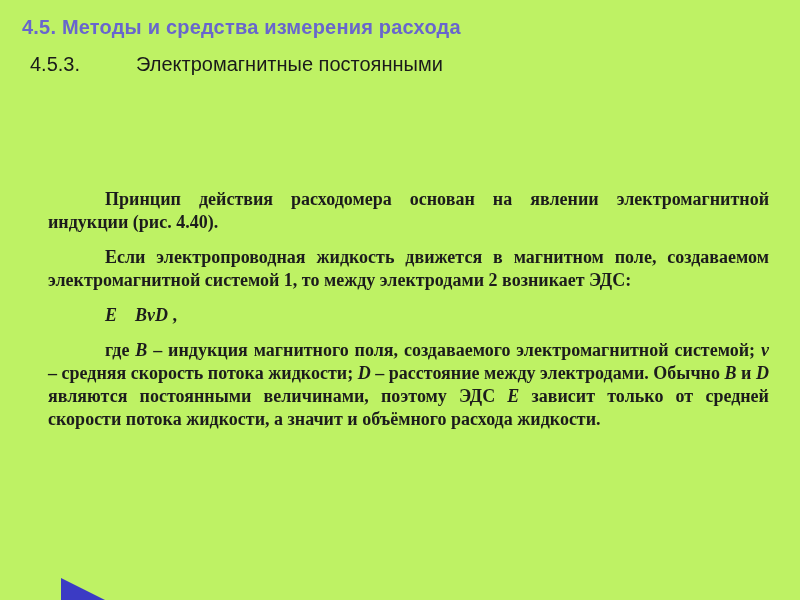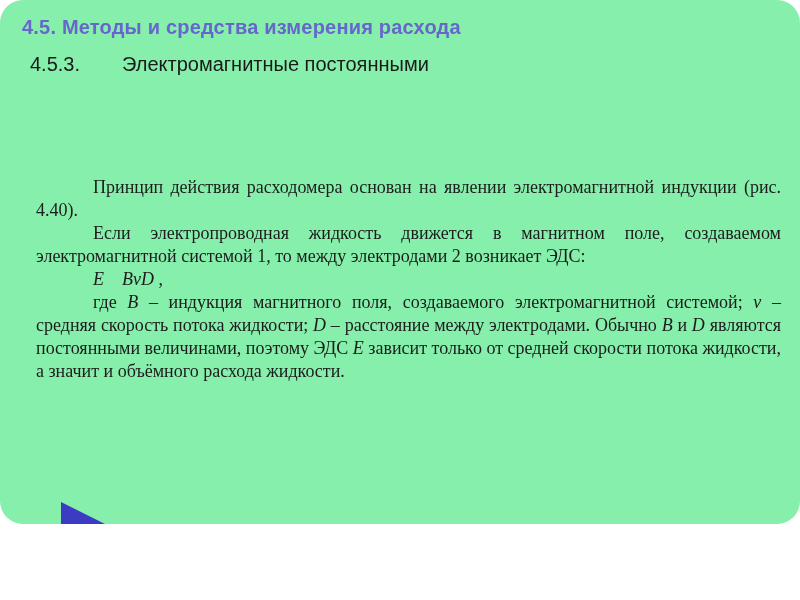--- a/index.html
+++ b/index.html
@@ -3,25 +3,24 @@
 <meta charset="utf-8">
 <style>
   html, body {
     margin: 0;
     padding: 0;
     background: #ffffff;
   }
   .slide {
     position: relative;
     width: 800px;
-    height: 524px;
-    background: #86efac;
+    height: 600px;
+    background: #bef264;
     overflow: hidden;
     font-family: "Liberation Sans", sans-serif;
-    border-radius: 23px;
   }
   .slide-title {
     position: absolute;
     left: 22px;
     top: 16px;
     font-family: "Liberation Sans", sans-serif;
     font-size: 20px;
     font-weight: bold;
     color: #6866cd;
     letter-spacing: 0.2px;
@@ -32,38 +31,39 @@
     left: 30px;
     top: 53px;
     font-family: "Liberation Sans", sans-serif;
     font-size: 20px;
     font-weight: normal;
     color: #1a1a1a;
     white-space: nowrap;
   }
   .slide-subtitle .subtitle-number {
     display: inline-block;
-    margin-right: 42px;
+    margin-right: 56px;
     text-align: right;
   }
   .body-text {
     position: absolute;
     left: 36px;
     top: 176px;
     width: 745px;
     font-family: "Liberation Serif", serif;
     font-size: 18px;
     line-height: 23px;
     color: #1c1c1c;
     text-align: justify;
   }
   .body-text p {
-    margin: 0;
+    margin: 12px;
     padding: 0;
     text-indent: 57px;
+    font-weight: bold;
   }
   .formula-line {
     margin: 22px 0 26px 0;
     text-align: left;
     text-indent: 0;
     font-family: "Liberation Serif", serif;
     font-size: 18px;
     color: #1c1c1c;
   }
   .formula-line span { white-space: pre; }

